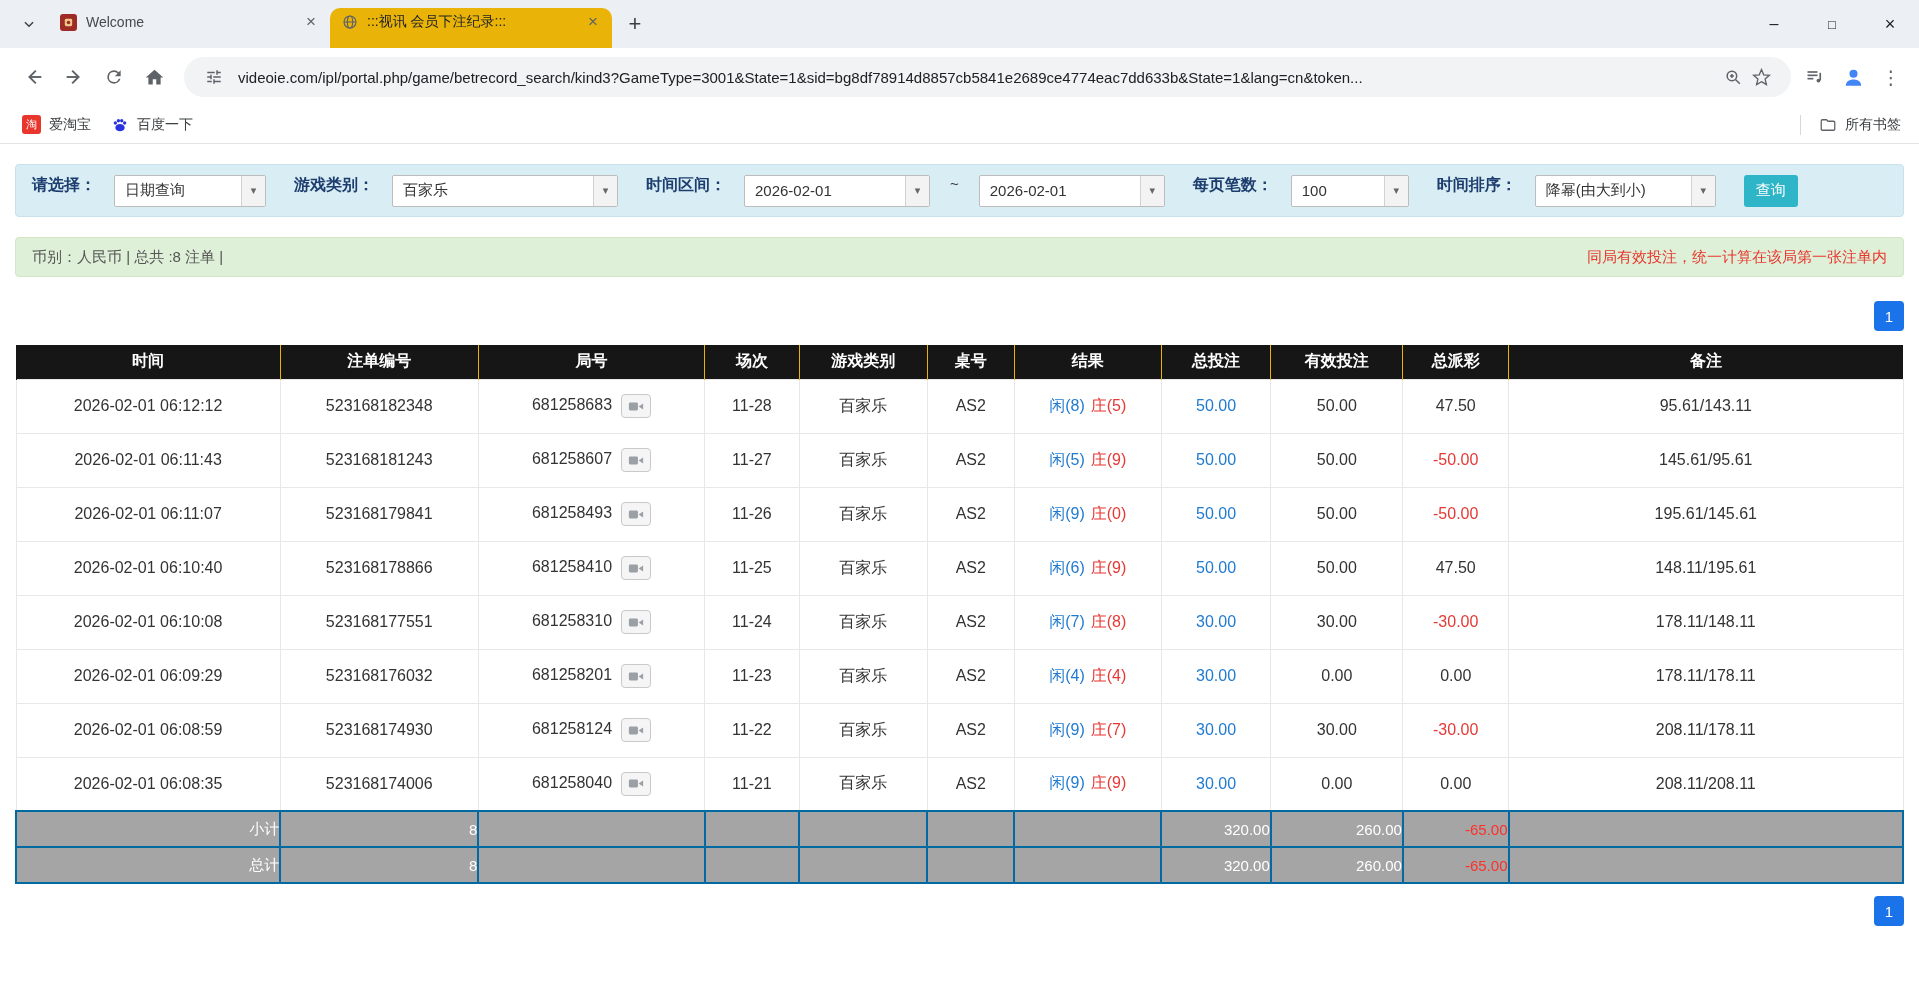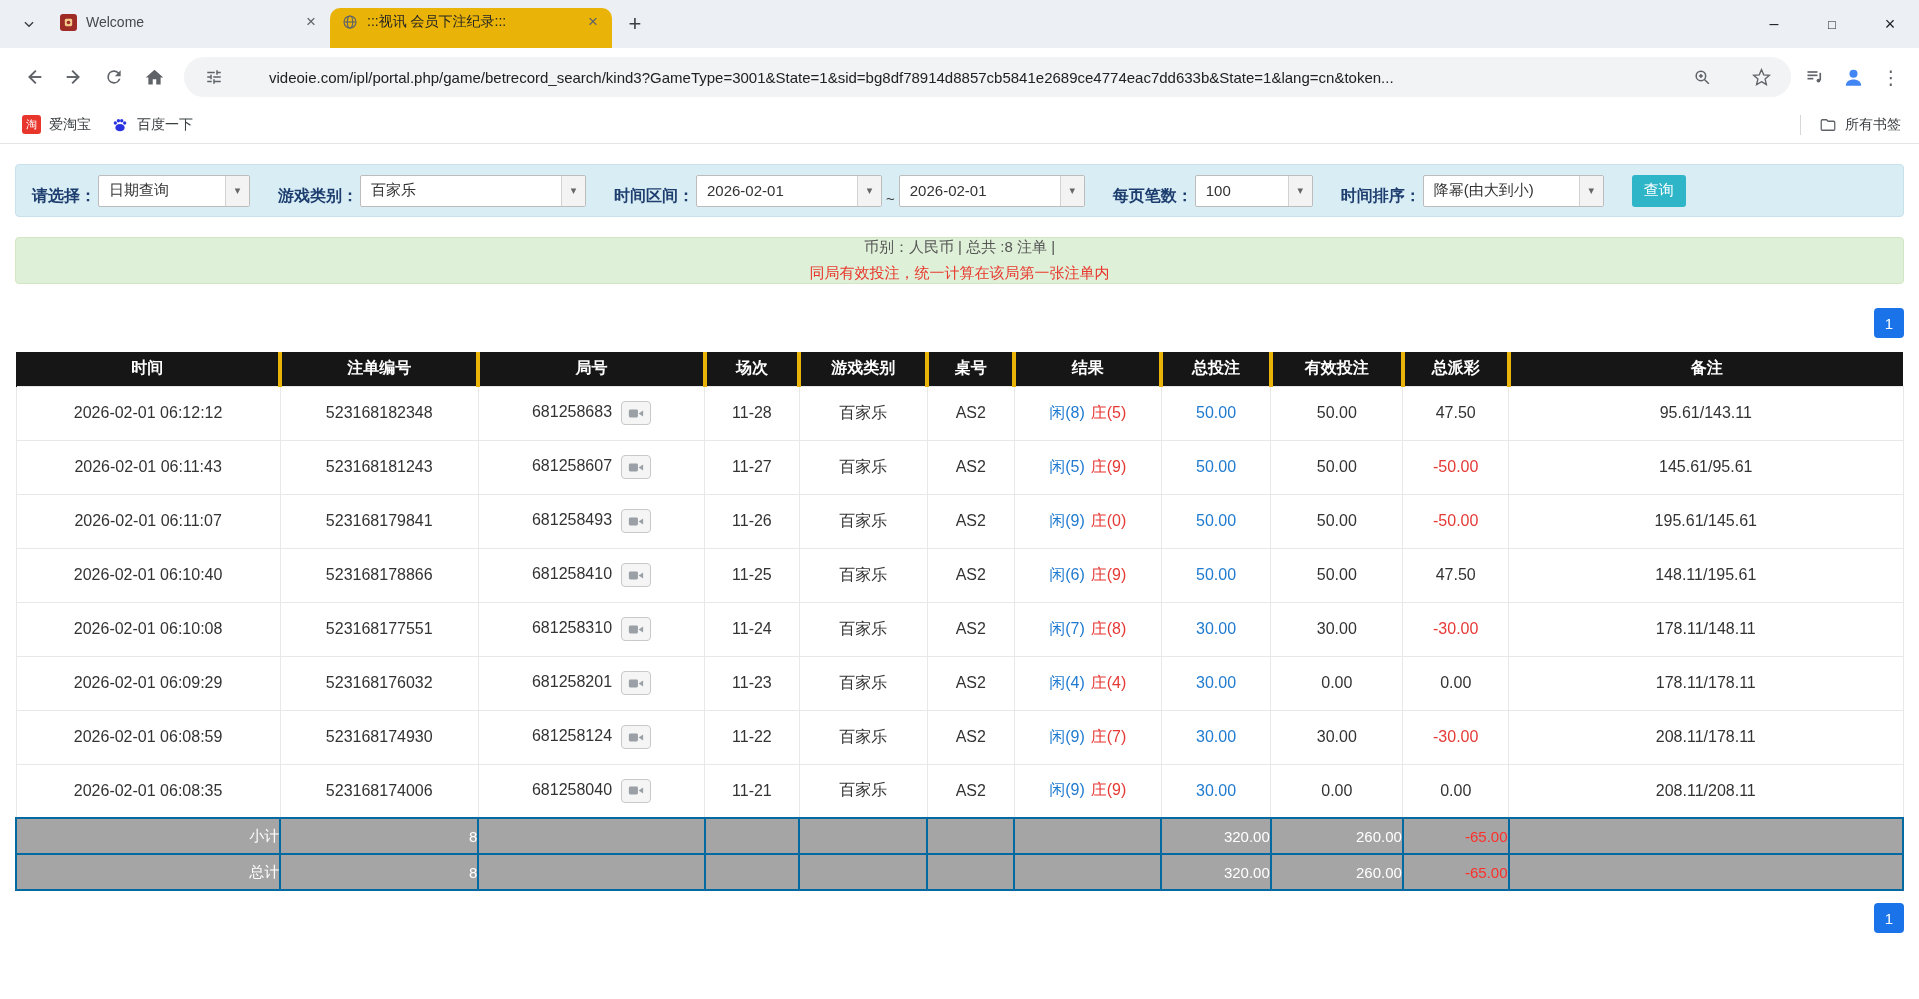--- a/index.html
+++ b/index.html
@@ -13,57 +13,57 @@
   .tab.active { background:#eab308; color:#1f2124; }
   .tab .tab-title { flex:1; white-space:nowrap; overflow:hidden; text-overflow:ellipsis; }
   .tab-close { width:22px; height:22px; border-radius:50%; display:flex; align-items:center; justify-content:center; font-size:17px; color:#5f6368; cursor:default; }
   .favicon-red { width:17px; height:17px; border-radius:3px; background:#9e2b25; color:#ffd9a0; font-size:10px; display:flex; align-items:center; justify-content:center; flex:0 0 auto; }
   .new-tab-btn { width:30px; height:34px; margin:0 0 7px 8px; font-size:22px; color:#3c4043; display:flex; align-items:center; justify-content:center; }
   .window-controls { position:absolute; right:0; top:0; height:48px; display:flex; }
   .win-btn { width:58px; height:48px; display:flex; align-items:center; justify-content:center; font-size:16px; color:#202124; }
 
   .toolbar { height:58px; background:#fff; display:flex; align-items:center; padding:0 14px; }
   .nav-btn { width:40px; height:40px; display:flex; align-items:center; justify-content:center; border-radius:50%; flex:0 0 auto; }
-  .omnibox { flex:1; height:40px; background:#f1f3f4; border-radius:20px; margin:0 10px; display:flex; align-items:center; padding:0 16px; min-width:0;gap:31px; }
+  .omnibox { flex:1; height:40px; background:#f1f3f4; border-radius:20px; margin:0 10px; display:flex; align-items:center; padding:0 16px; min-width:0; }
   .omnibox .url { flex:1; font-size:15px; color:#202124; white-space:nowrap; overflow:hidden; text-overflow:ellipsis; margin:0 10px; }
   .omni-ico { flex:0 0 auto; display:flex; align-items:center; justify-content:center; width:28px; height:28px; }
   .right-icos { display:flex; align-items:center; gap:10px; flex:0 0 auto; }
   .kebab { font-size:19px; color:#5f6368; width:28px; text-align:center; }
 
   .bookmarks-bar { height:38px; background:#fff; border-bottom:1px solid #e4e4e4; display:flex; align-items:center; padding:0 12px; font-size:14px; color:#3c4043; }
   .bm-item { display:flex; align-items:center; gap:8px; padding:0 10px; height:30px; border-radius:15px; }
   .bm-ico.tb { width:19px; height:19px; background:#e8362d; color:#fff; border-radius:3px; font-size:11px; display:flex; align-items:center; justify-content:center; }
   .bm-spacer { flex:1; }
   .bm-divider { width:1px; height:20px; background:#d7d7d7; margin:0 12px; }
   .all-bookmarks { display:flex; align-items:center; gap:8px; padding:0 6px; }
 
   
   .page { padding:0 15px; }
   .page-title { font-size:25px; font-weight:400; color:#333; margin-top:22px; }
 
   .filter-bar { margin-top:20px; background:#d9edf4; border:1px solid #c9e1eb; border-radius:4px; height:53px; display:flex; align-items:center; padding:0 16px; gap:28px; }
-  .fgroup { display:flex; align-items:flex-end; gap:2px; }
+  .fgroup { display:flex; align-items:flex-start; gap:18px; }
   .flabel { color:#1c3d6e; font-weight:bold; font-size:16px; white-space:nowrap; }
   .combo { background:#fff; border:1px solid #bcbcbc; border-radius:2px; height:32px; display:flex; align-items:stretch; }
   .combo .val { display:flex; align-items:center; padding:0 10px; font-size:15px; color:#333; white-space:nowrap; }
   .combo .arrow { width:24px; border-left:1px solid #d2d2d2; background:#f3f3f3; display:flex; align-items:center; justify-content:center; color:#666; font-size:11px; }
   .w-select { width:126px; } .w-game { width:200px; } .w-date { width:160px; } .w-size { width:92px; } .w-sort { width:155px; }
   .tilde { font-size:15px; color:#333; margin:0 2px; }
   .search-btn { background:#2eb6c8; color:#fff; border:none; border-radius:3px; height:32px; padding:0 12px; font-size:15px; font-family:inherit; }
 
-  .summary-bar { margin-top:20px; background:#dff0d8; border:1px solid #d2e6c3; border-radius:4px; height:47px; display:flex; align-items:center; justify-content:space-between; padding:0 16px; font-size:15px;flex-direction:column; }
+  .summary-bar { margin-top:20px; background:#dff0d8; border:1px solid #d2e6c3; border-radius:4px; height:40px; display:flex; align-items:center; justify-content:space-between; padding:0 16px; font-size:15px; }
   .summary-left { color:#555; }
   .summary-right { color:#e8362d; }
 
   .pager { display:flex; justify-content:flex-end; margin-top:24px; }
   .pager.bottom { margin-top:12px; }
   .page-btn { min-width:30px; height:30px; background:#1a73e8; color:#fff; border-radius:4px; display:flex; align-items:center; justify-content:center; font-size:15px; padding:0 6px; }
 
   table.bet-table { width:100%; border-collapse:collapse; margin-top:14px; font-size:16px; color:#333; table-layout:fixed; }
-  .bet-table th { background:#161616; color:#fff; font-weight:bold; height:34px; font-size:16px; border-left:4px solid #eab308; }
+  .bet-table th { background:#161616; color:#fff; font-weight:bold; height:34px; font-size:16px; border-left:1px solid #eab308; }
   .bet-table th:first-child { border-left:1px solid #161616; }
   .bet-table tbody td { border:1px solid #e8e8e8; height:54px; text-align:center; background:#fff; white-space:nowrap; overflow:hidden; }
   .bet-table tfoot td { background:#a5a5a5; color:#fff; height:36px; text-align:right; border:2px solid #0369a1; font-size:15px; }
   .player { color:#1f7ad0; margin-right:6px; }
   .banker { color:#e53935; }
   .betlink { color:#1f7ad0; }
   .neg { color:#e53935 !important; }
   .tfoot-neg { color:#ff2f2a !important; }
   .vid-btn { display:inline-flex; width:30px; height:24px; background:#f5f5f5; border:1px solid #c9c9c9; border-radius:4px; align-items:center; justify-content:center; margin-left:9px; vertical-align:middle; }
 

